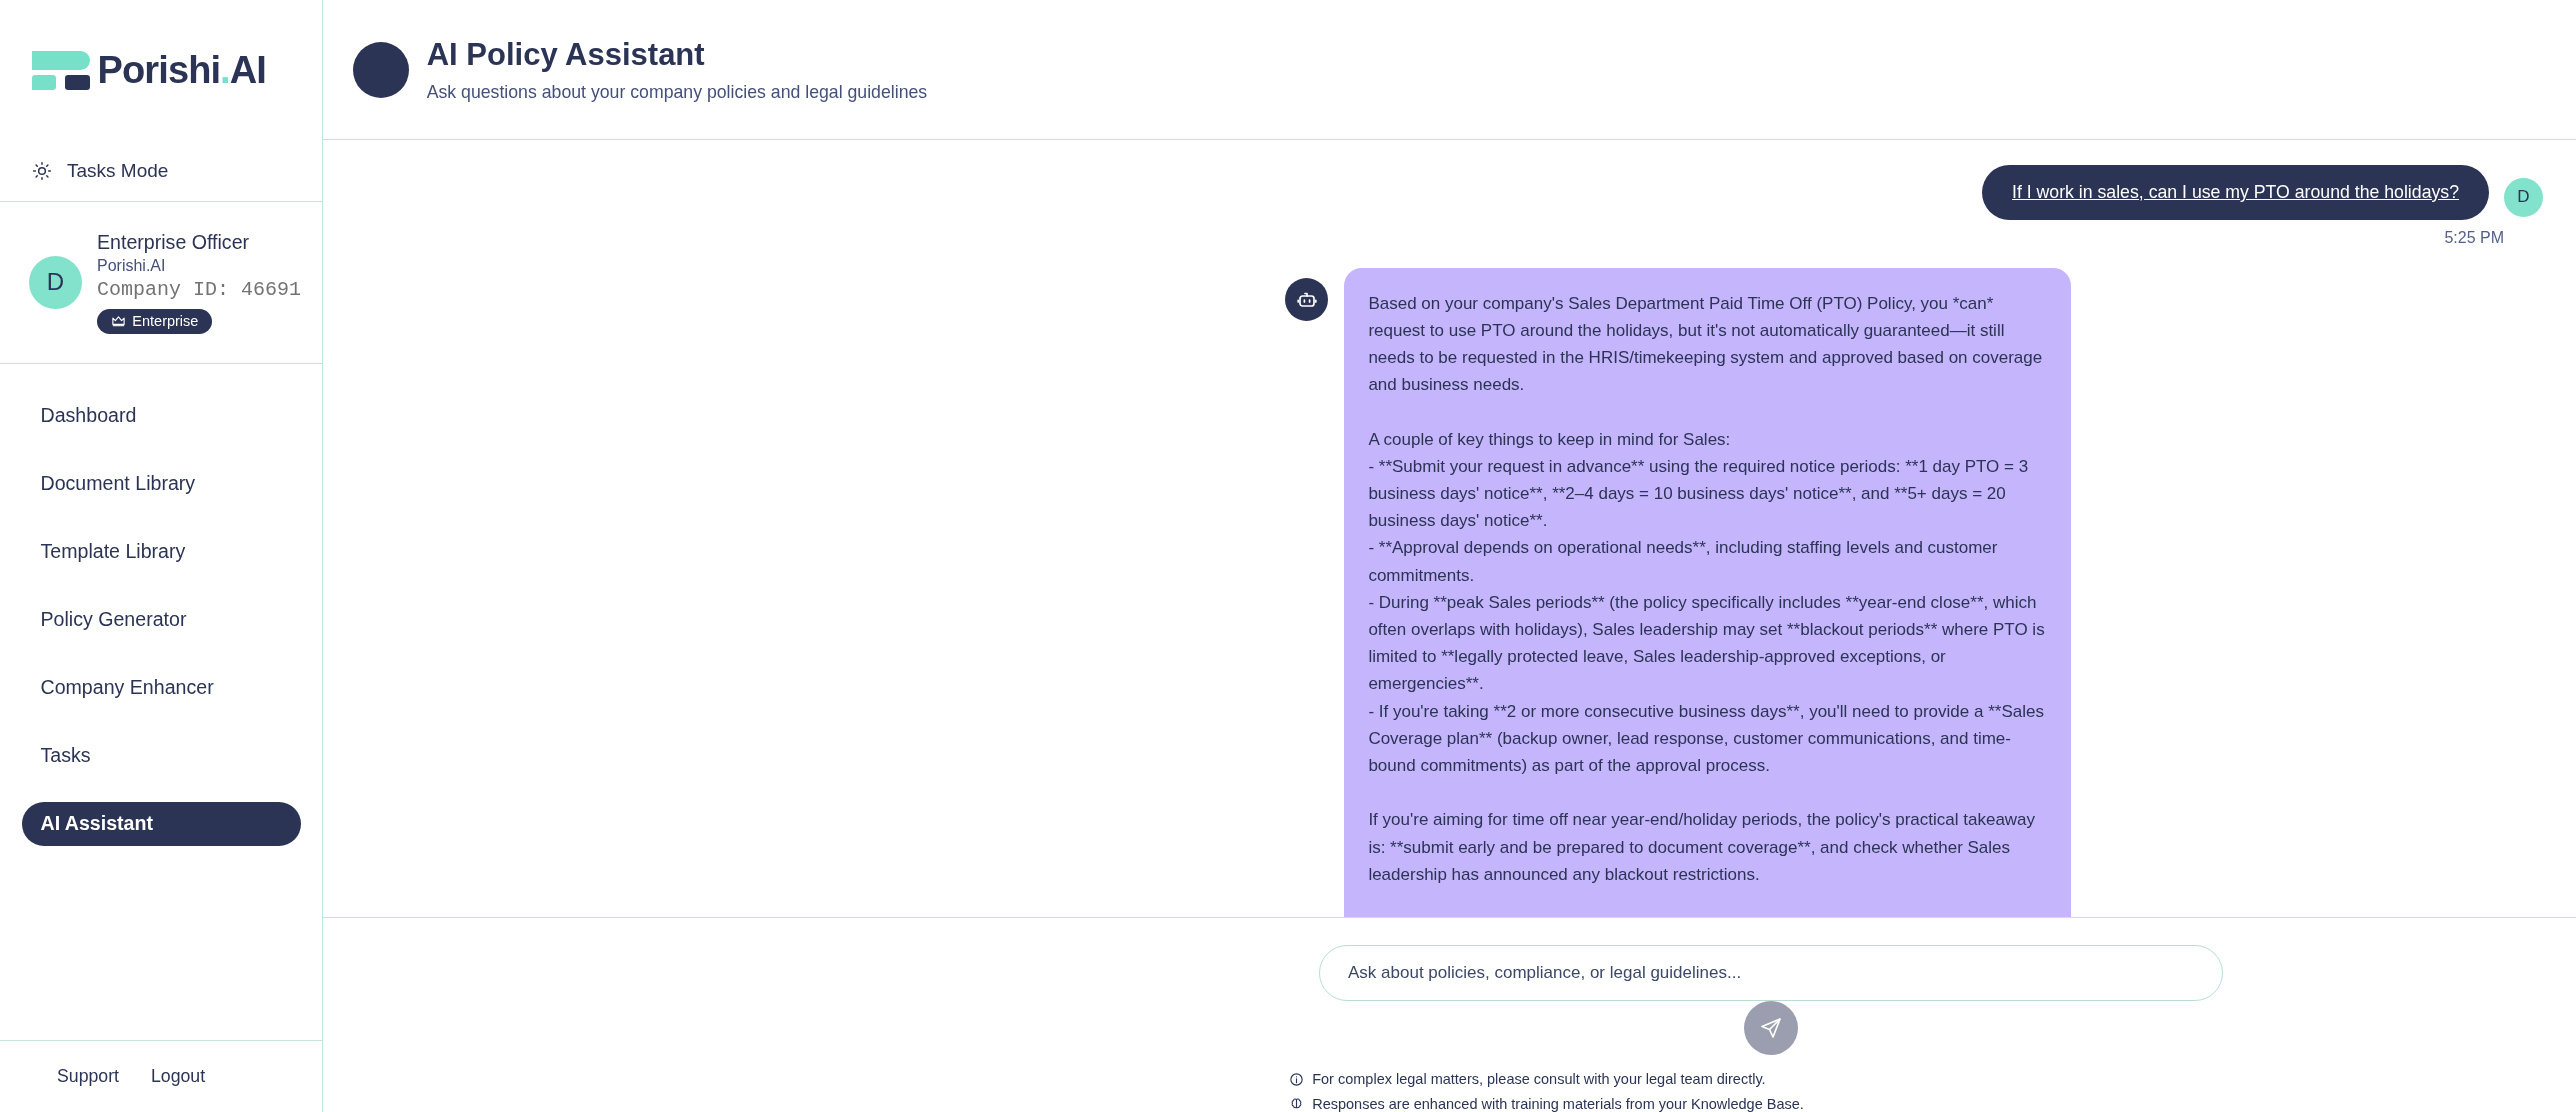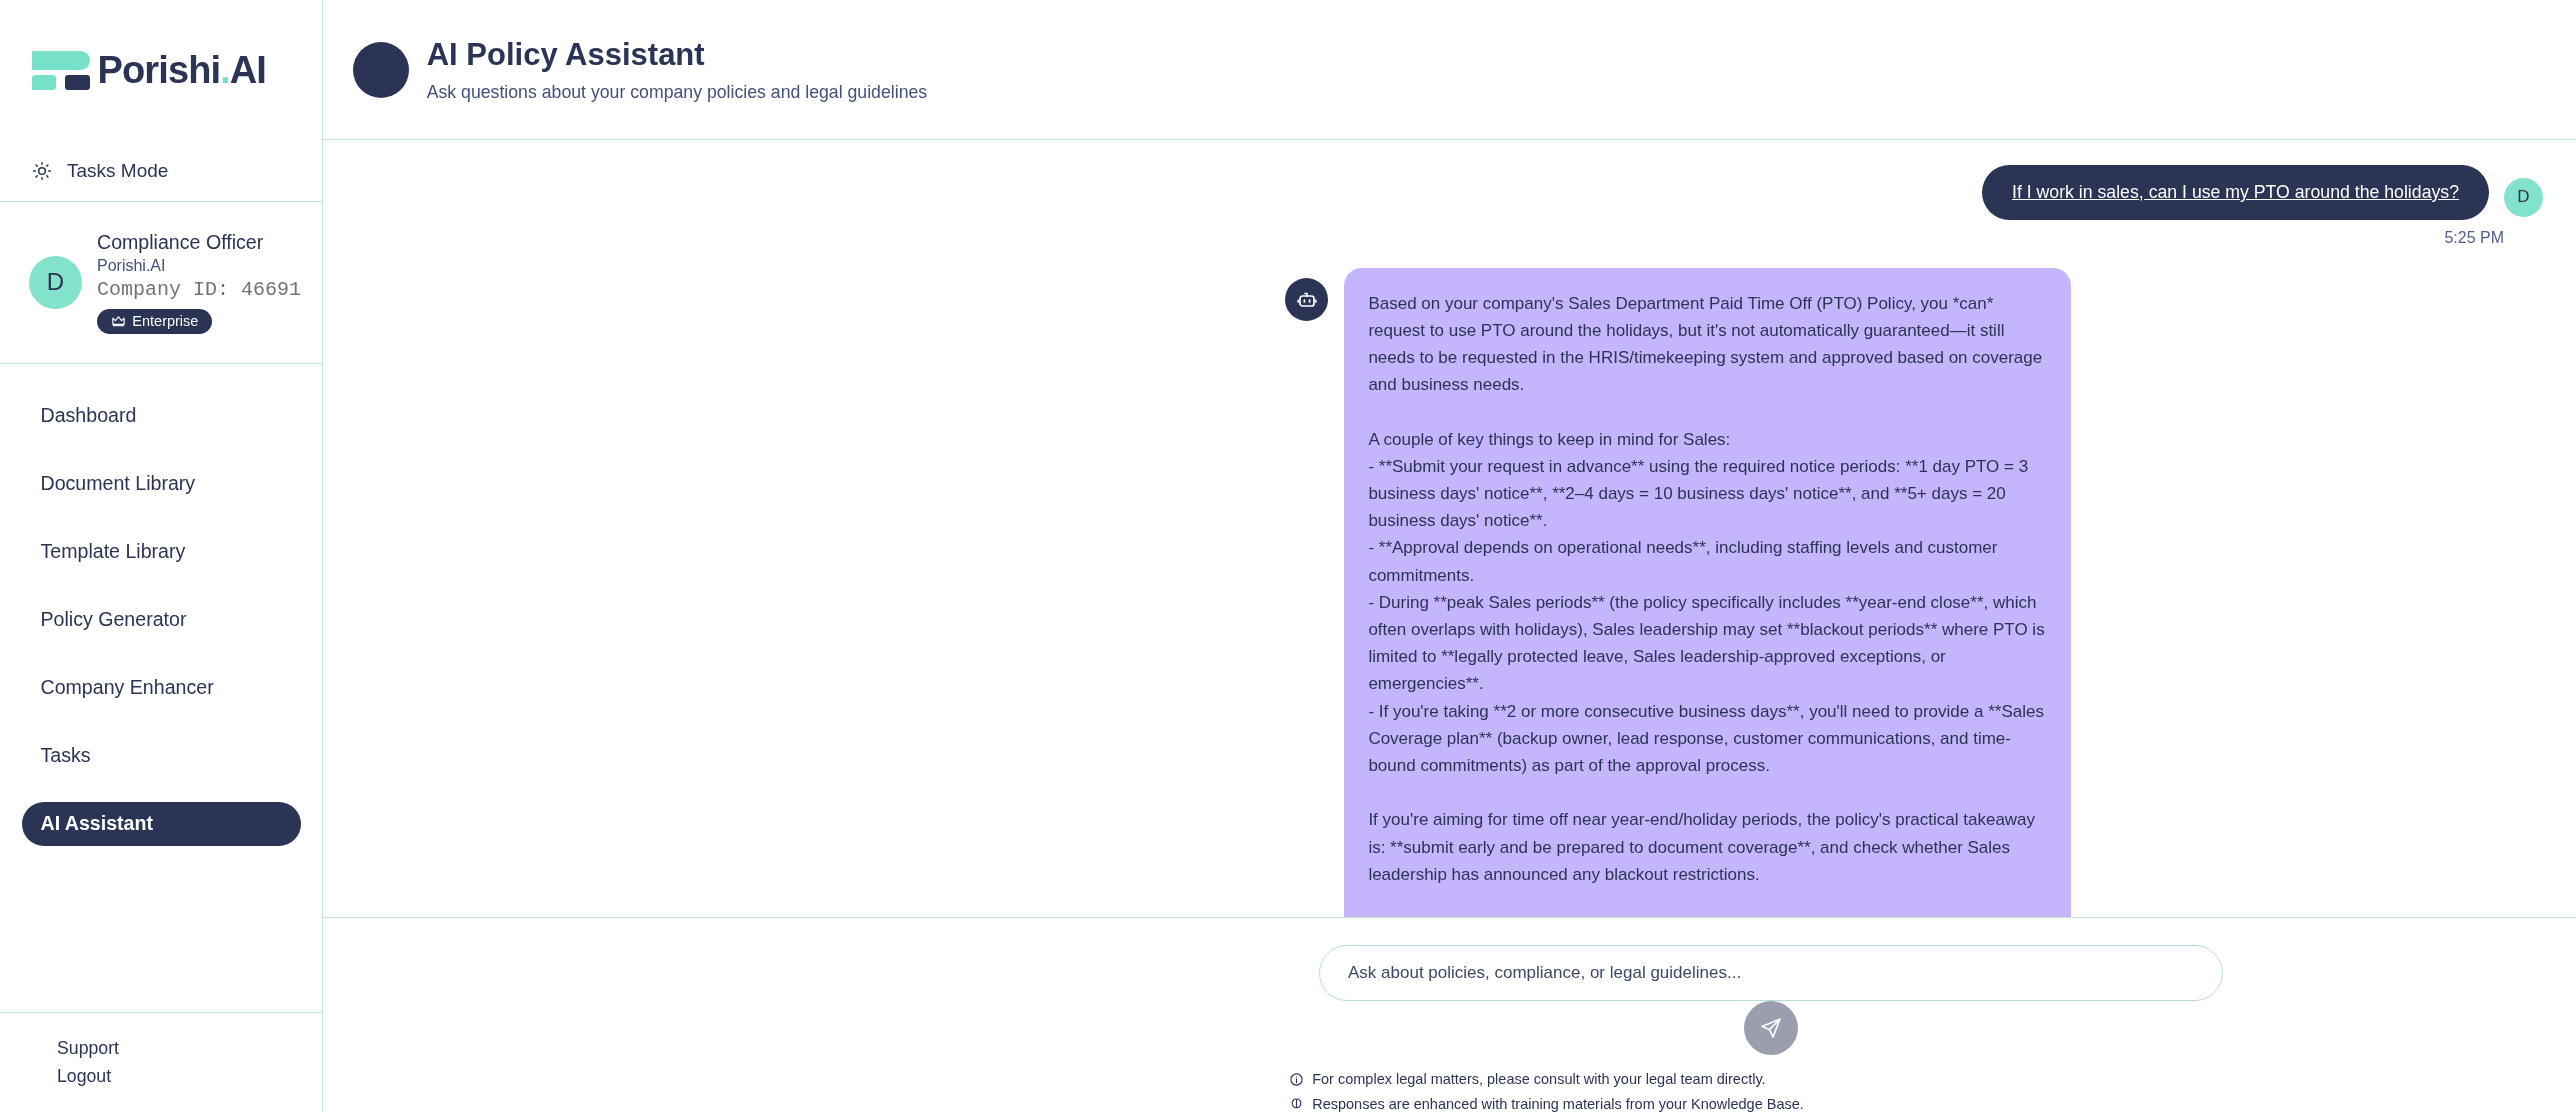--- a/index.html
+++ b/index.html
@@ -132,22 +132,21 @@
     cursor: pointer;
   }
   .nav-item.active {
     background: #2b3455;
     color: #ffffff;
     font-weight: bold;
   }
   .nav-bottom {
     padding: 25px 0 25px 57px;
     display: flex;
-    flex-direction: column;
-    gap: 7px;
+    gap: 32px;
   }
   .nav-sub {
     font-size: 17.7px;
     color: #2b3455;
     cursor: pointer;
   }
 
   
   .main {
     flex: 1;
@@ -315,21 +314,21 @@
           <circle cx="12" cy="12" r="4"></circle>
           <path d="M12 2v2M12 20v2M4.9 4.9l1.4 1.4M17.7 17.7l1.4 1.4M2 12h2M20 12h2M4.9 19.1l1.4-1.4M17.7 6.3l1.4-1.4"></path>
         </svg>
       </span>
       <span class="mode-label">Tasks Mode</span>
     </div>
 
     <div class="profile">
       <div class="avatar-lg">D</div>
       <div class="profile-info">
-        <div class="profile-name">Compliance Officer</div>
+        <div class="profile-name">Enterprise Officer</div>
         <div class="profile-org">Porishi.AI</div>
         <div class="profile-id">Company ID: 46691</div>
         <div class="badge-ent">
           <span class="ico">
             <svg width="15" height="12.6" viewBox="0 0 24 20" fill="none" stroke="#ffffff" stroke-width="1.8" stroke-linejoin="round">
               <path d="M3 5l4 4 5-6 5 6 4-4v10H3z"></path>
                 <path d="M3 17h18"></path>
             </svg>
           </span>
           <span>Enterprise</span>

